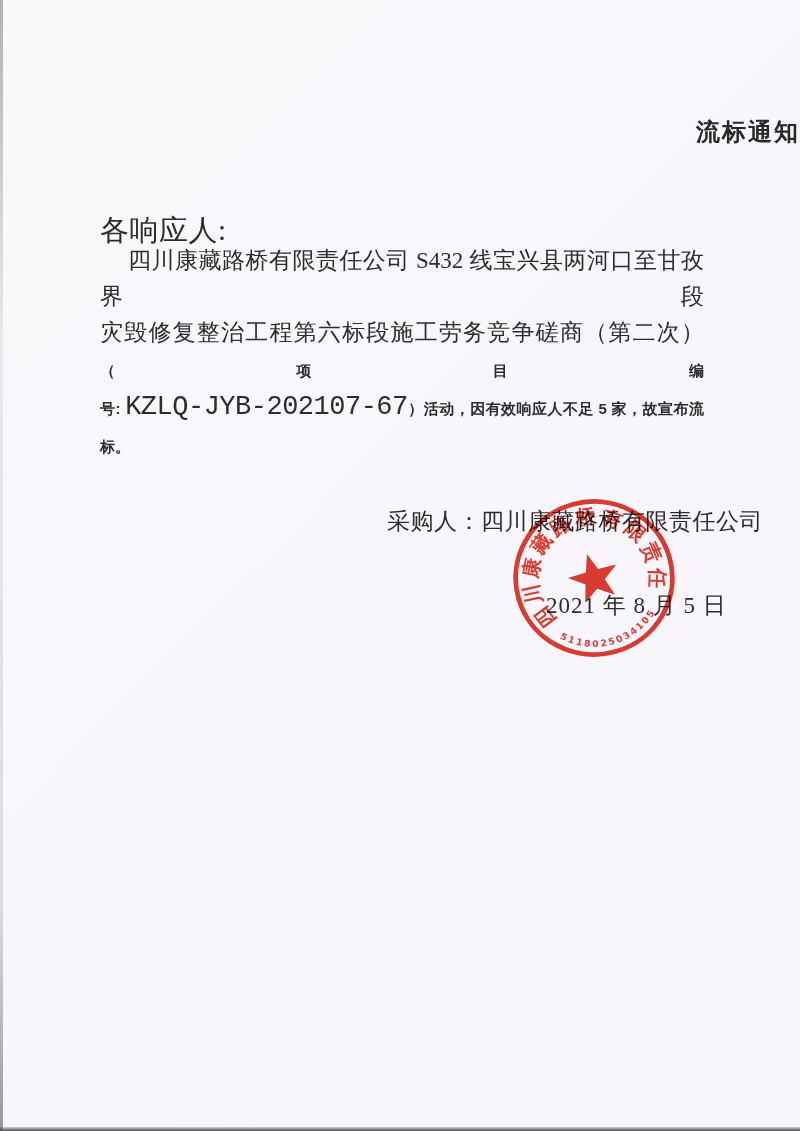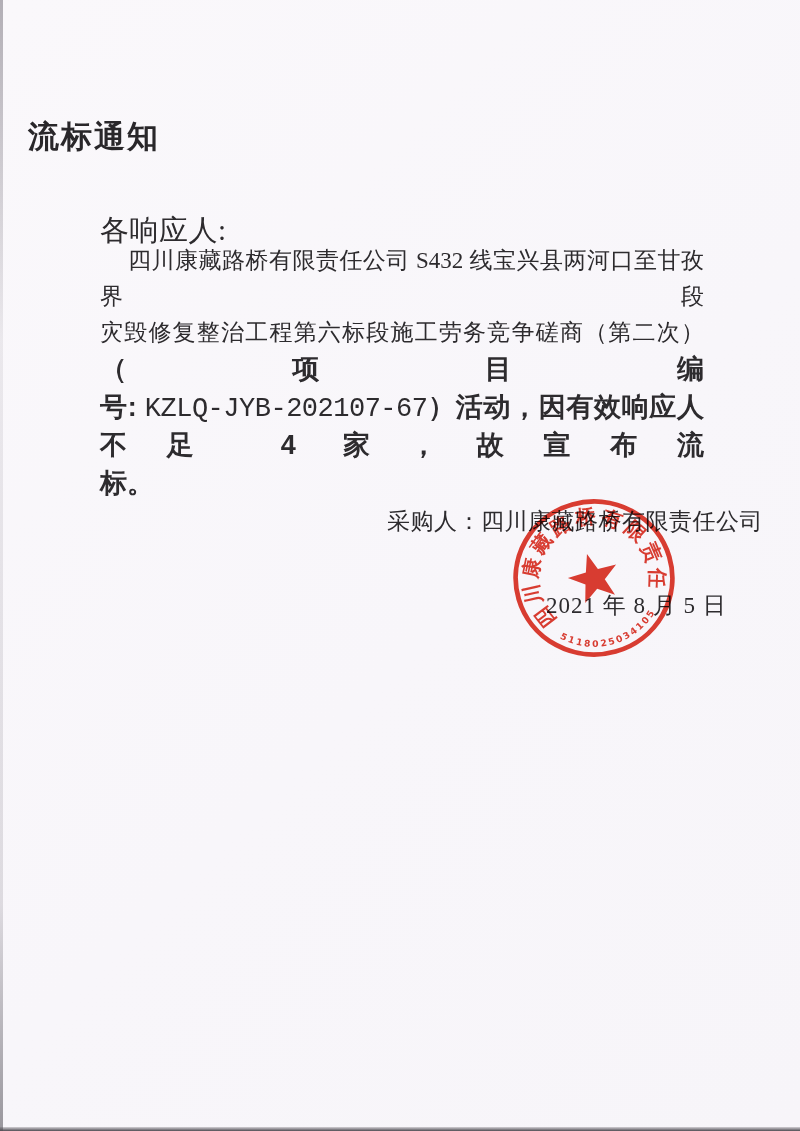--- a/index.html
+++ b/index.html
@@ -19,37 +19,37 @@
     position:absolute;left:0;top:0;width:3px;height:1131px;
     background:linear-gradient(180deg,rgba(120,115,125,.55),rgba(150,145,155,.15) 30%,rgba(140,135,145,.25) 80%,rgba(90,87,95,.6));
   }
   .edge-bottom{
     position:absolute;left:0;bottom:0;width:800px;height:4px;
     background:linear-gradient(0deg,#504d53,rgba(100,96,104,.25));
   }
   .title{
     position:absolute;left:0;top:116px;width:800px;
     padding-left:28px;box-sizing:border-box;
-    text-align:left;
-    font-size:31px;font-weight:700;letter-spacing:2px;
+    text-align:right;
+    font-size:24px;font-weight:700;letter-spacing:2px;
     color:#29272a;
   }
   .salutation{
     position:absolute;left:100px;top:211px;
     font-size:29px;letter-spacing:.5px;
   }
   .para{
     position:absolute;left:100px;top:243px;width:604px;
     font-size:23px;line-height:36px;
     color:#2d2b2e;
   }
   .pline{width:604px;}
   .just{text-align:justify;text-align-last:justify;}
   .pline.first{text-indent:28px;}
-  .b{font-weight:700;font-family:"Liberation Sans","DejaVu Sans",sans-serif;font-size:27px;}
+  .b{font-weight:700;font-family:"Liberation Sans","DejaVu Sans",sans-serif;font-size:15px;}
   .code{
     font-family:"Liberation Mono","DejaVu Sans Mono",monospace;
     font-size:27px;font-weight:400;letter-spacing:-0.5px;
   }
   .buyer{
     position:absolute;left:387px;top:506px;
     font-size:23px;letter-spacing:.5px;white-space:nowrap;
   }
   .date{
     position:absolute;left:546px;top:590px;
@@ -74,21 +74,21 @@
 
 <div class="page">
 
   <div class="title">流标通知</div>
 
   <div class="salutation">各响应人:</div>
 
   <div class="para">
     <div class="pline first just"><span>四川康藏路桥有限责任公司 S432 线宝兴县两河口至甘孜界段</span></div>
     <div class="pline just"><span>灾毁修复整治工程第六标段施工劳务竞争磋商（第二次）</span><span class="b">（项目编</span></div>
-    <div class="pline just"><span class="b">号: </span><span class="code">KZLQ-JYB-202107-67</span><span class="b">）活动，因有效响应人不足 4 家，故宣布流</span></div>
+    <div class="pline just"><span class="b">号: </span><span class="code">KZLQ-JYB-202107-67</span><span class="b">）活动，因有效响应人不足 5 家，故宣布流</span></div>
     <div class="pline"><span class="b">标。</span></div>
   </div>
 
   <div class="buyer">采购人：四川康藏路桥有限责任公司</div>
 
   <div class="date">2021 年 8 月 5 日</div>
 
   <div class="seal">
     <svg viewBox="0 0 200 200" preserveAspectRatio="none">
       <defs>

